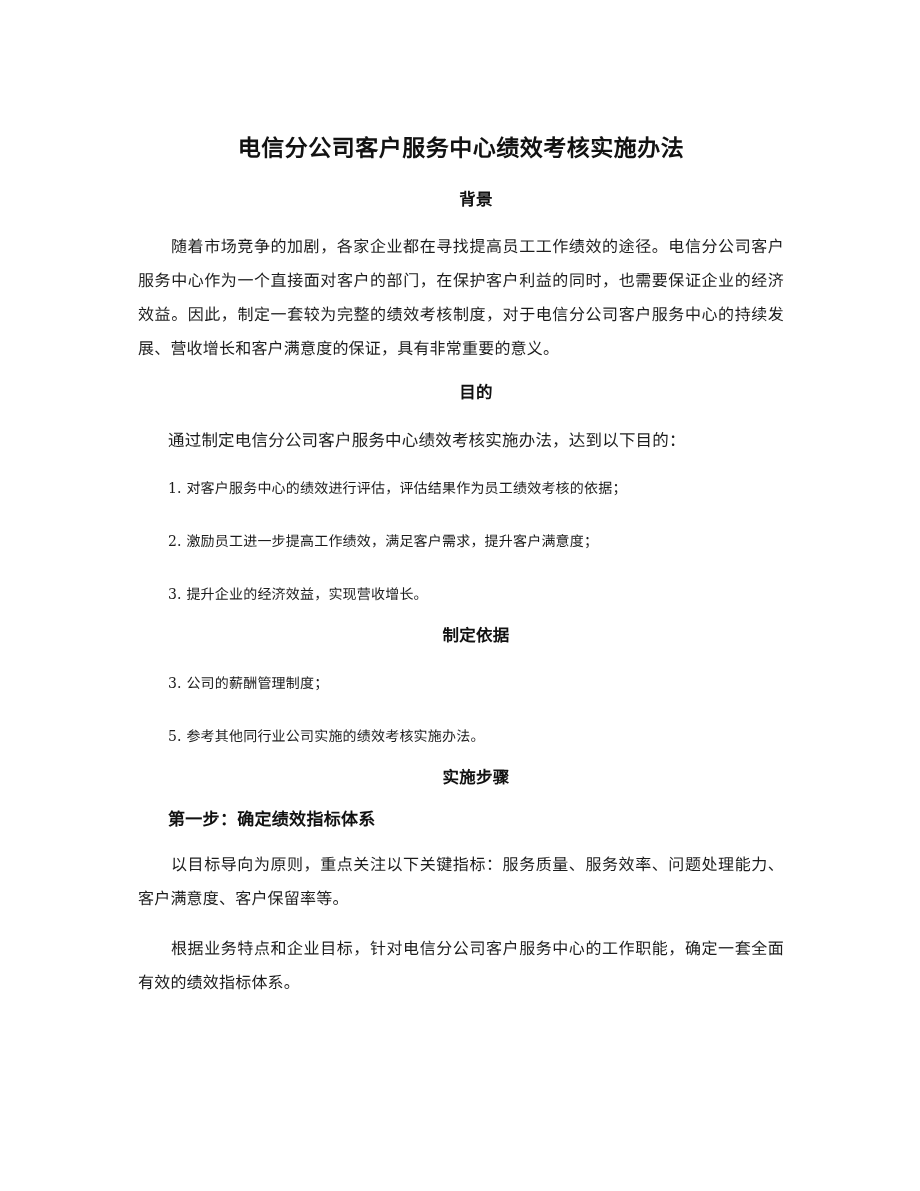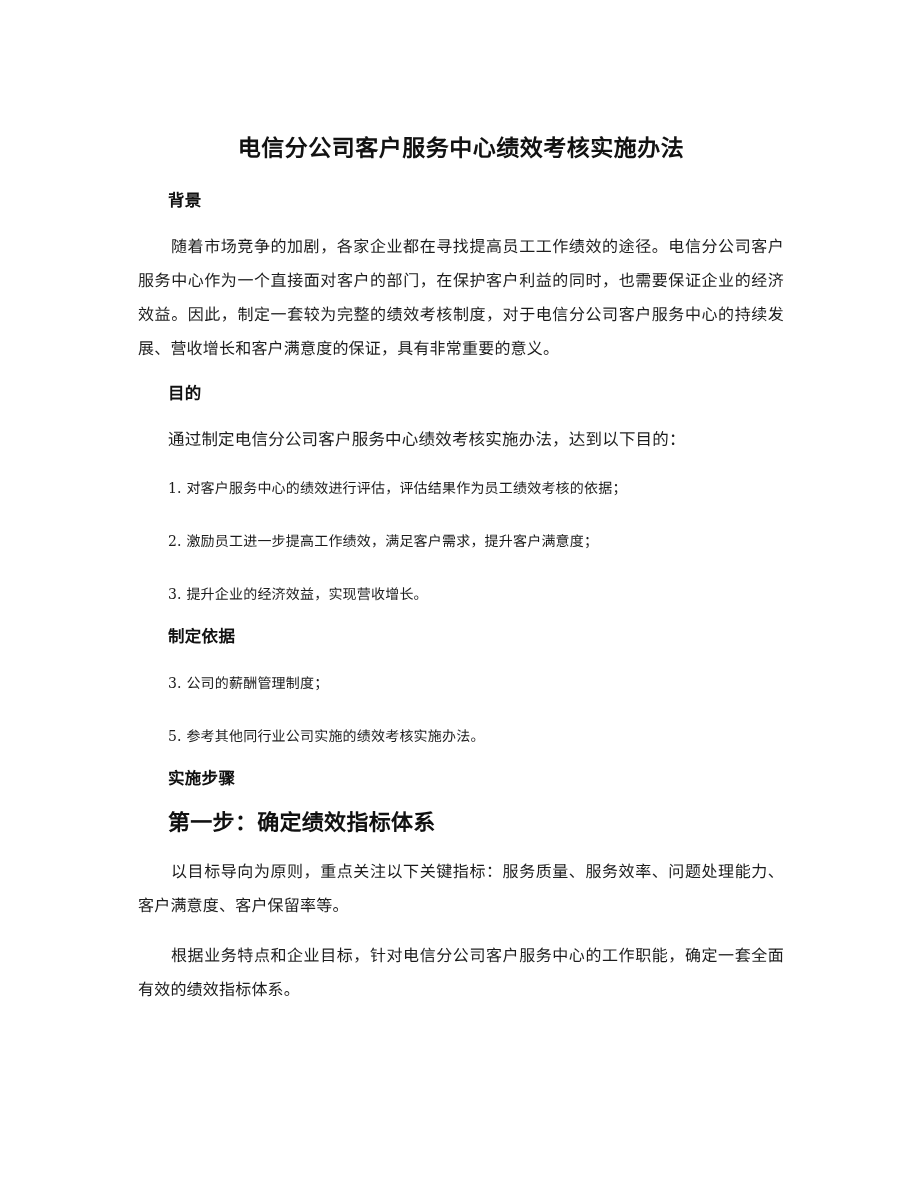--- a/index.html
+++ b/index.html
@@ -40,55 +40,56 @@
     font-weight: bold;
     font-size: 23px;
     line-height: 1.35;
     text-align: center;
     letter-spacing: 0.5px;
     margin: 0 0 26px 0;
     color: #121212;
   }
 
   .heading {
-    font-family: Liberation Sans, sans-serif;
+    font-family: Liberation Mono, monospace;
     font-weight: bold;
     font-size: 16.5px;
     line-height: 1.4;
     margin: 0 0 18px 0;
     padding-left: 30px;
     color: #111111;
     letter-spacing: 0.3px;
+    text-align: center;
   }
 
   .subheading {
     font-family: "DejaVu Sans", "Liberation Sans", sans-serif;
     font-weight: bold;
-    font-size: 22px;
+    font-size: 17px;
     line-height: 1.4;
     margin: 0 0 16px 0;
     padding-left: 30px;
     color: #111111;
     letter-spacing: 0.3px;
   }
 
   .para {
     font-family: "DejaVu Serif", "Liberation Serif", serif;
     font-size: 16px;
     line-height: 34px;
     text-align: justify;
     text-justify: inter-ideograph;
     text-indent: 33px;
     margin: 0 0 16px 0;
     color: #1c1c1c;
     letter-spacing: 0.2px;
   }
 
   .para-lead {
-    font-family: Liberation Serif, serif;
+    font-family: Liberation Sans, sans-serif;
     font-size: 16.5px;
     line-height: 34px;
     margin: 0 0 14px 0;
     padding-left: 30px;
     color: #1c1c1c;
     letter-spacing: 0.2px;
   }
 
   .list {
     list-style: none;

